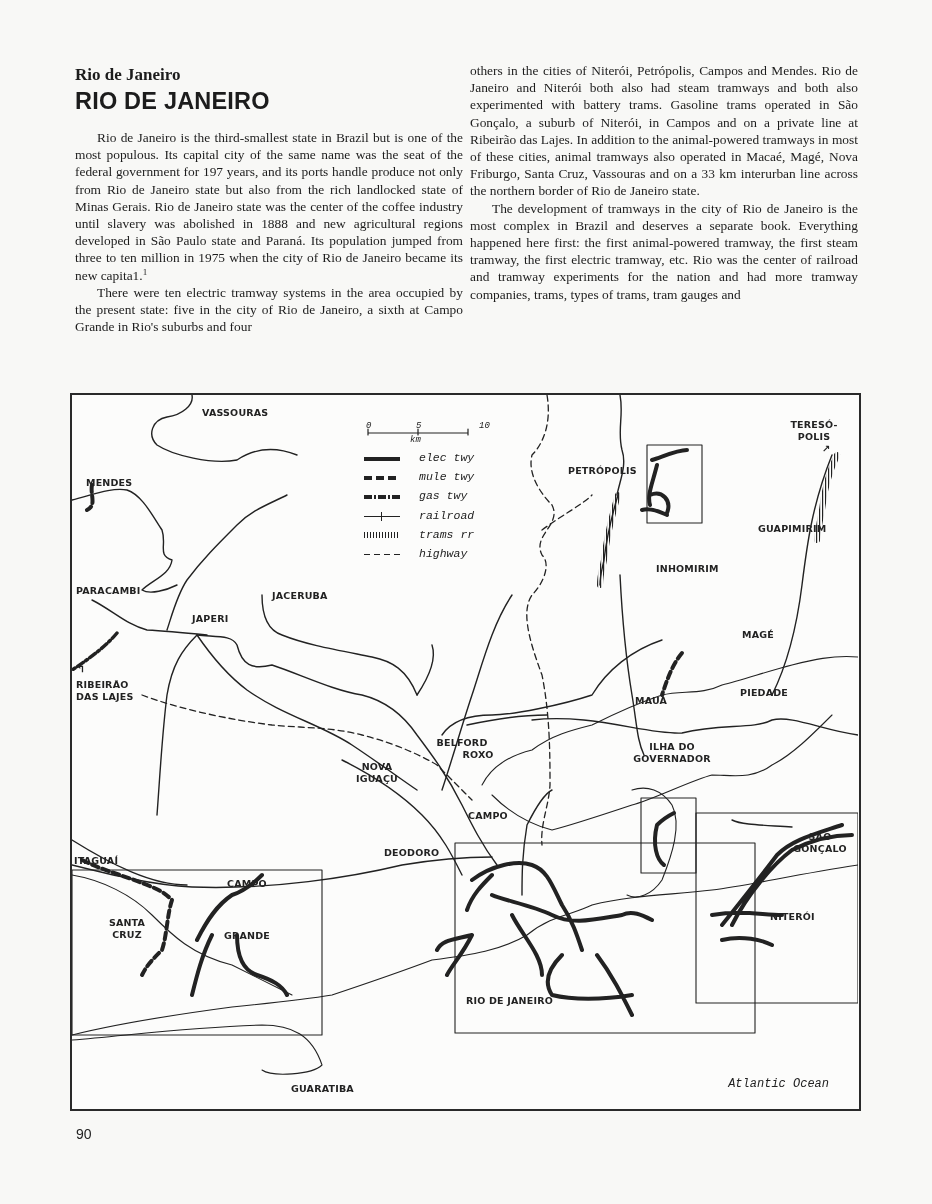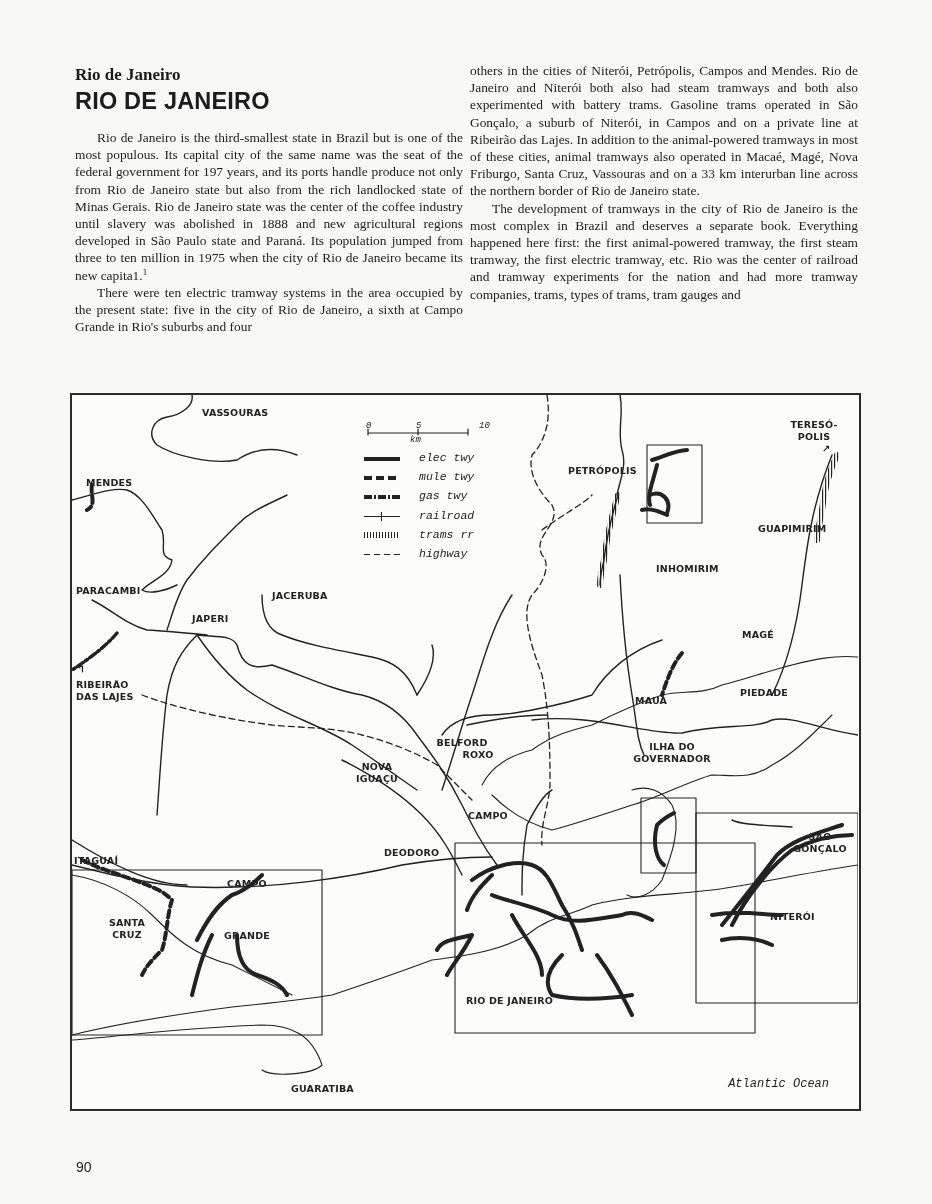--- a/index.html
+++ b/index.html
@@ -27,21 +27,21 @@
   .map-label.right { text-align: center; }
 
   .legend { position: absolute; left: 292px; top: 22px; width: 150px; }
   .legend-row { position: absolute; left: 0; height: 14px; width: 150px; }
   .legend-swatch { position: absolute; left: 0; top: 6px; width: 36px; height: 3px; }
   .legend-text { position: absolute; left: 55px; top: 0; font-family: "Liberation Mono", monospace; font-style: italic; font-size: 11.5px; color: #222; line-height: 14px; }
   .scale-text { position: absolute; font-family: "Liberation Mono", monospace; font-style: italic; font-size: 9px; color: #222; }
 
   .ocean-label { position: absolute; right: 30px; bottom: 18px; font-family: "Liberation Mono", monospace; font-style: italic; font-size: 12px; color: #222; }
 
-  .page-number { position: absolute; left: 76px; top: 1126px; font-family: "Liberation Sans", sans-serif; font-size: 14px; color: #222; margin-top: 33px; }
+  .page-number { position: absolute; left: 76px; top: 1126px; font-family: "Liberation Sans", sans-serif; font-size: 14px; color: #222; }
 </style>
 </head>
 <body>
 
 <div class="page-bg"></div>
 
 <div class="col col-left">
   <div class="section-title-small">Rio de Janeiro</div>
   <div class="section-title-large">RIO DE JANEIRO</div>
   <p class="para"><span>Rio de Janeiro is the third-smallest state in Brazil but is one of the most populous.  Its capital city of the same name was the seat of the federal government for 197 years, and its ports handle produce not only from Rio de Janeiro state but also from the rich landlocked state of Minas Gerais.  Rio de Janeiro state was the center of the coffee industry until slavery was abolished in 1888 and new agricultural regions developed in São Paulo state and Paraná. Its population jumped from three to ten million in 1975 when the city of Rio de Janeiro became its new capita1.</span><sup>1</sup></p>

